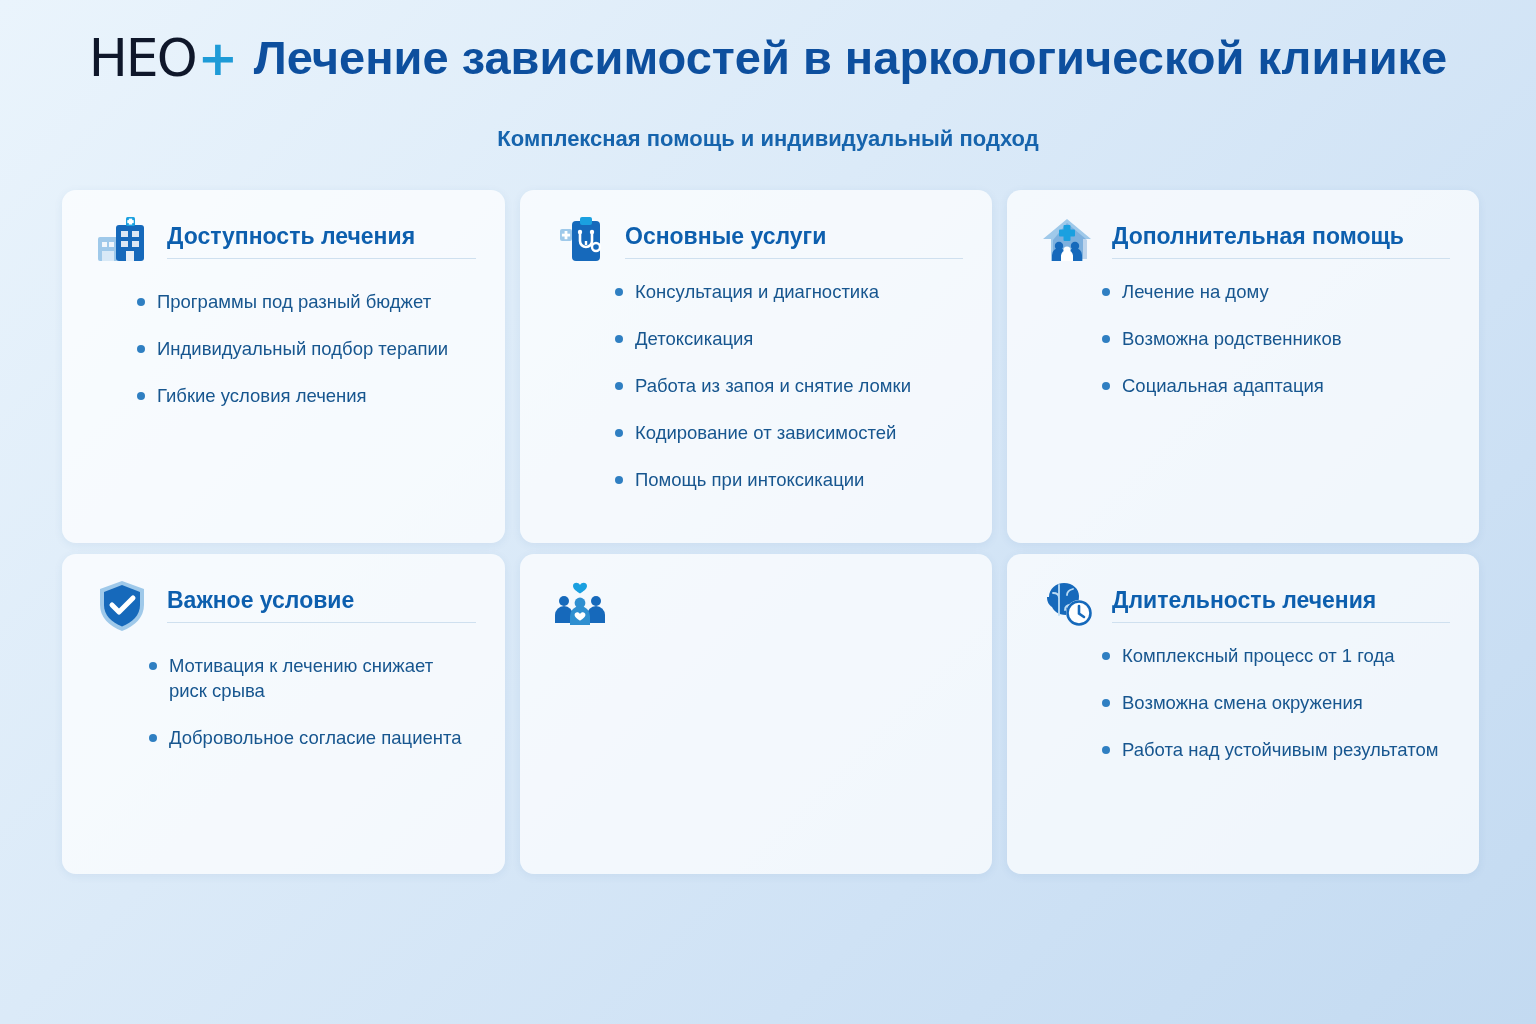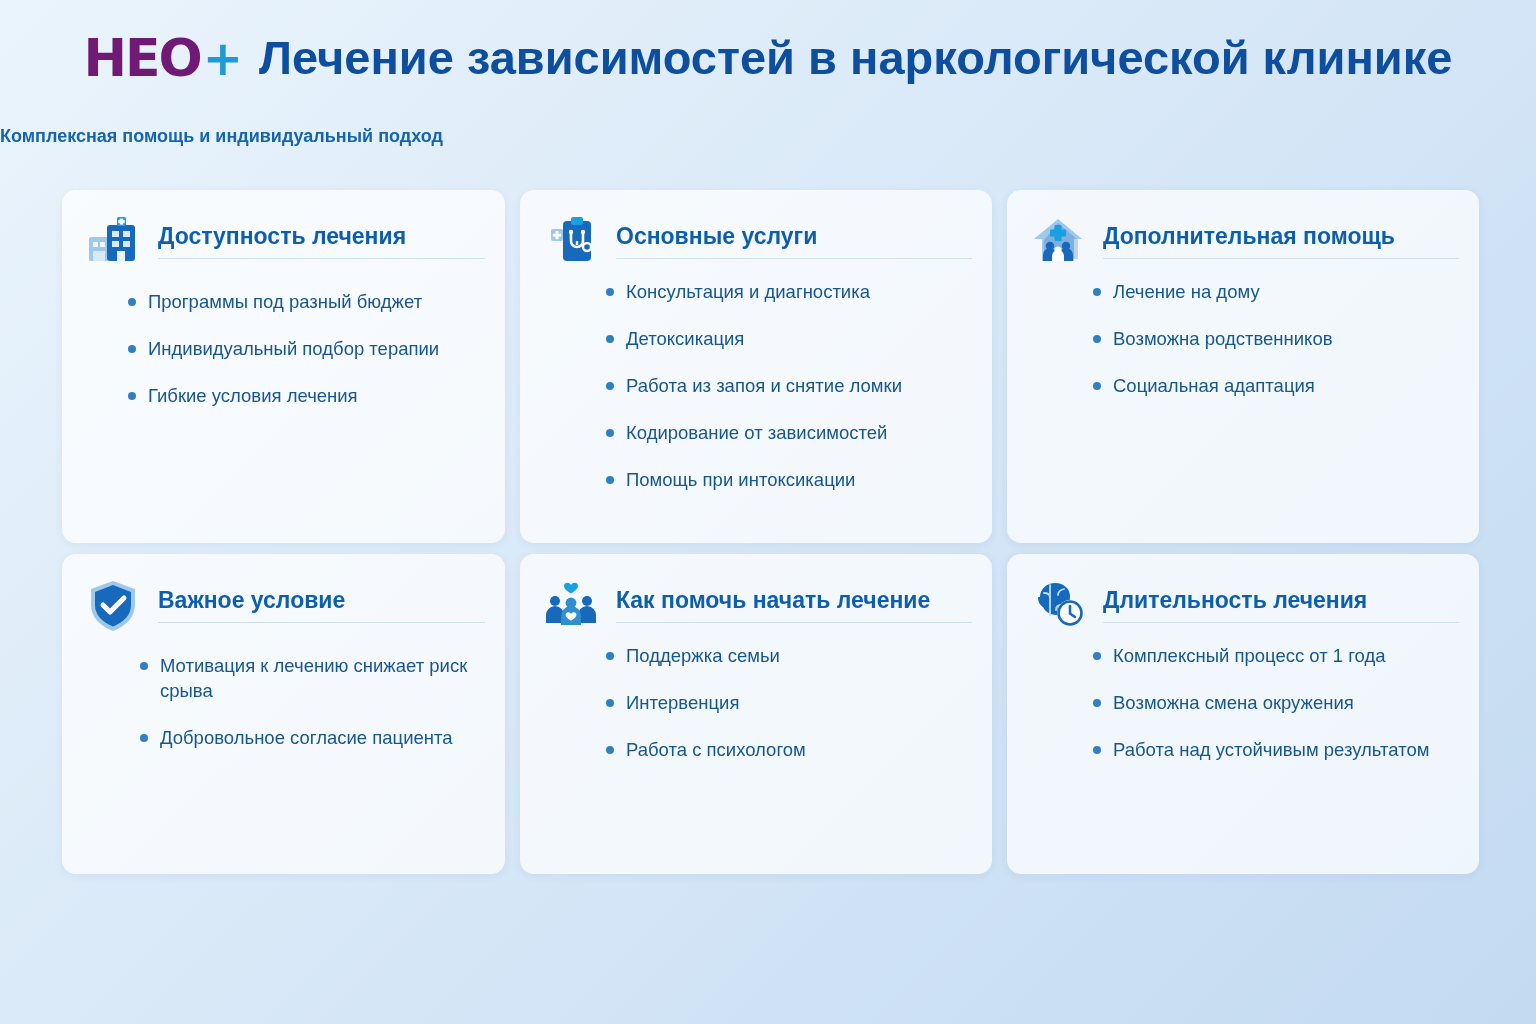--- a/index.html
+++ b/index.html
@@ -33,62 +33,63 @@
     display: flex;
     align-items: center;
     font-size: 52px;
     font-weight: bold;
     letter-spacing: -2px;
     line-height: 1;
     color: #12437e;
     font-family: "DejaVu Sans", sans-serif;
   }
   .logo .logo-text {
-    color: #701a75;
-    font-weight: 700;
+    color: #0f172a;
+    font-weight: 400;
     text-align: right;
   }
   .logo .logo-plus {
     color: #1e9bd7;
     font-size: 48px;
     margin-left: 2px;
     font-weight: 800;
   }
   .title {
     font-size: 47px;
     font-weight: bold;
     color: #0d4f9e;
     white-space: nowrap;
   }
   .subtitle {
     position: absolute;
     top: 126px;
     width: 100%;
-    font-size: 18px;
+    text-align: center;
+    font-size: 22px;
     color: #1664ad;
     font-weight: 600;
   }
   
   .grid {
     position: absolute;
     top: 190px;
     left: 62px;
     width: 1412px;
     display: grid;
     grid-template-columns: 443px 472px 472px;
     grid-template-rows: 353px 320px;
     column-gap: 15px;
     row-gap: 11px;
   }
   .card {
     background: rgba(255,255,255,0.72);
     border-radius: 14px;
     box-shadow: 0 2px 10px rgba(30,80,140,0.07);
     position: relative;
-    padding: 20px 20px;
+    padding: 20px 29px;
     box-sizing: border-box;
   }
   .card-head {
     display: flex;
     align-items: center;
     gap: 14px;
     min-height: 62px;
   }
   .card-icon {
     width: 62px;
@@ -253,27 +254,21 @@
             <path d="M30 10c1.6-3.4 7-3 7 1 0 3-4 5.6-7 7.6-3-2-7-4.6-7-7.6 0-4 5.4-4.4 7-1z" fill="#1aa0e0"></path>
             <circle cx="14" cy="26" r="5" fill="#1669bb"></circle>
             <path d="M5 48 v-8a9 9 0 0 1 18 0 v8z" fill="#1669bb"></path>
             <circle cx="46" cy="26" r="5" fill="#1669bb"></circle>
             <path d="M37 48 v-8a9 9 0 0 1 18 0 v8z" fill="#1669bb"></path>
             <circle cx="30" cy="28" r="5.4" fill="#2f8fd0"></circle>
             <path d="M20 50 v-9a10 10 0 0 1 20 0 v9z" fill="#2f8fd0"></path>
             <path d="M30 39c1.3-2.6 5.4-2.3 5.4.8 0 2.4-3 4.3-5.4 6-2.4-1.7-5.4-3.6-5.4-6 0-3.1 4.1-3.4 5.4-.8z" fill="#ffffff"></path>
           </svg>
         </div>
-        <div class="card-title">Как помочь начать лечение</div>
-      </div>
-      <ul class="card-list">
-        <li>Поддержка семьи</li>
-        <li>Интервенция</li>
-        <li>Работа с психологом</li>
-      </ul>
+      </div>
     </div>
 
     <div class="card offset-list">
       <div class="card-head">
         <div class="card-icon">
           <svg width="60" height="60" viewBox="0 0 60 60">
             <path d="M12 22c0-8 7-14 15-14 9 0 15 6 15 13 0 4-1 6-1 9 0 5-5 10-12 10-8 0-12-4-14-8-3-2-5-5-5-10z" fill="#1669bb"></path>
             <path d="M22 10v30M16 18c4 0 6 2 6 5M36 14c-4 1-6 3-6 6M34 30c-4 0-6 2-6 5" stroke="#bcdcf4" stroke-width="1.8" fill="none" stroke-linecap="round"></path>
             <circle cx="42" cy="38" r="13" fill="#ffffff"></circle>
             <circle cx="42" cy="38" r="11.5" fill="none" stroke="#1669bb" stroke-width="2.6"></circle>

